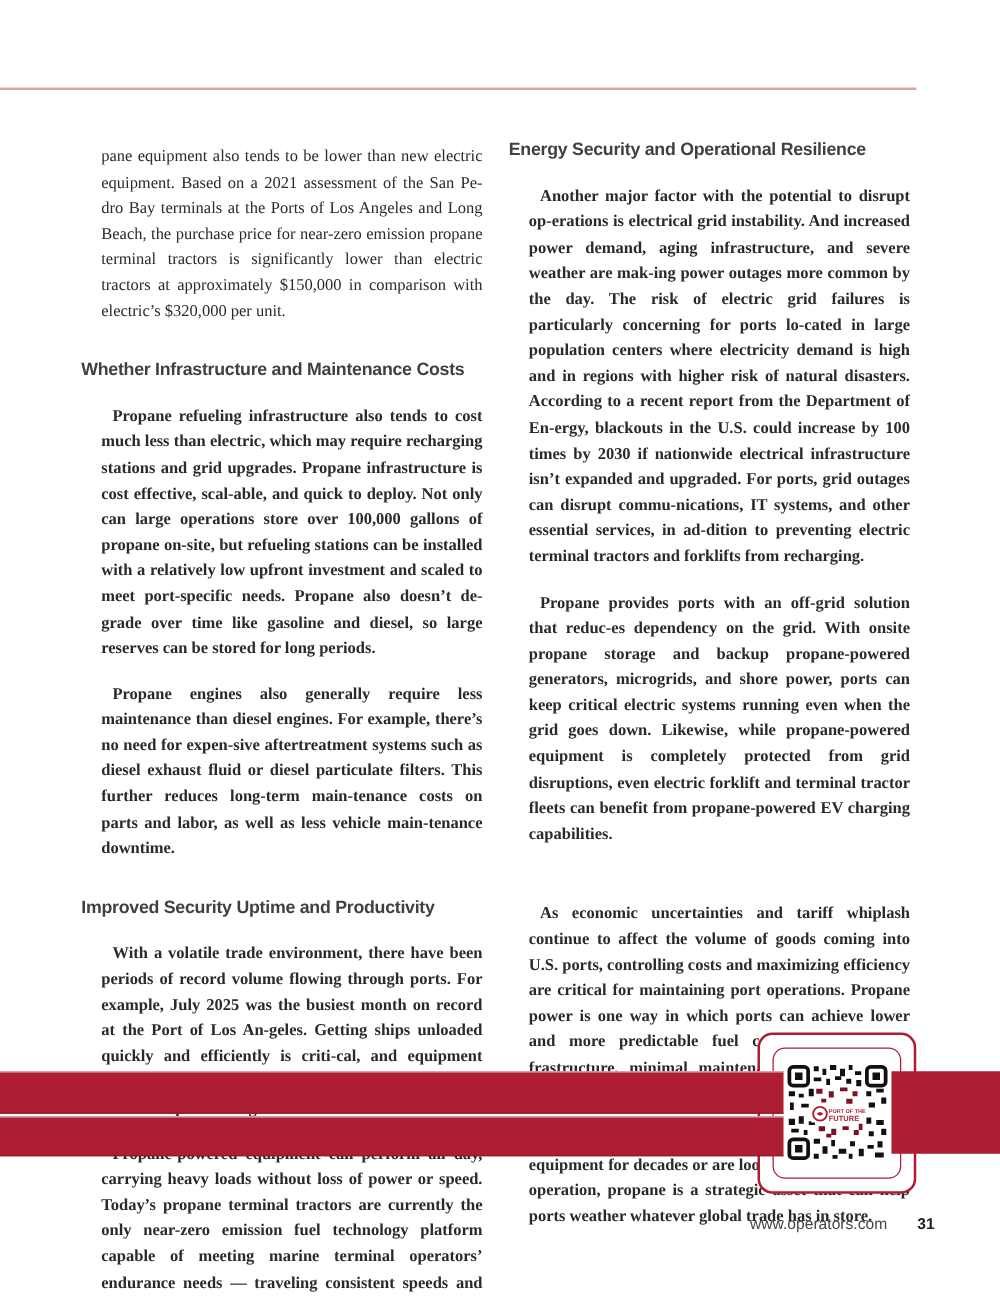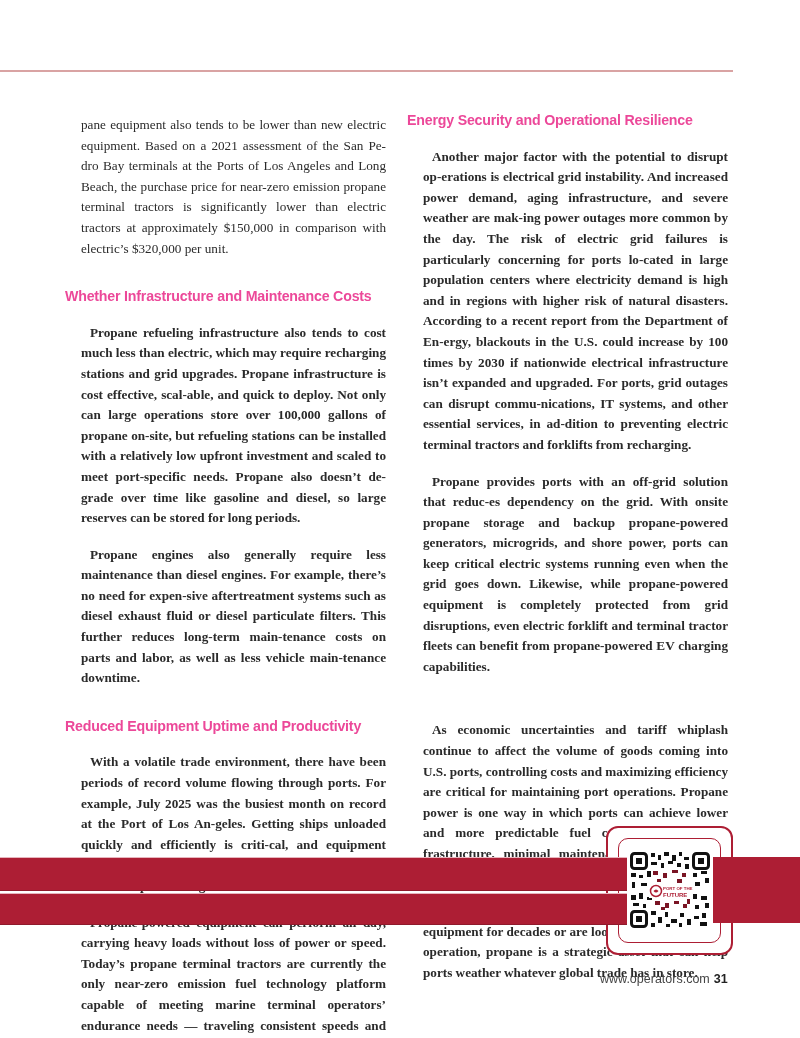--- a/index.html
+++ b/index.html
@@ -3,46 +3,46 @@
 <meta charset="utf-8">
 <style>
   html, body { margin:0; padding:0; background:#ffffff; }
   body { width:800px; height:1038px; position:relative; overflow:hidden; }
   .top-rule { position:absolute; left:0; top:70px; width:733px; height:2px; background:#d9a3a3; }
   .col { position:absolute; top:99px; width:337px; font-family:"Liberation Serif", serif; font-size:13.2px; line-height:20.6px; color:#2a2a2a; text-align:justify; }
   .col-left { left:65px; }
   .col-right { left:407px; }
   .col p { margin:16px; text-indent:0; hyphens:manual; }
   .col p.ind { text-indent:9px;font-weight:bold; }
-  .col h2 { margin:0; font-family:"Liberation Sans", sans-serif; font-weight:bold; font-size:14.2px; line-height:20.6px; color:#ec4899; letter-spacing:-0.2px; }
+  .col h2 { margin:0; font-family:"Liberation Sans", sans-serif; font-weight:bold; font-size:14.2px; line-height:20.6px; color:#404040; letter-spacing:-0.2px; }
   .col .gap { height:11px; }
   .bar { position:absolute; background:#ad1e34; }
   .bar-l1 { left:0; top:857px; width:627px; height:32px; border-top:1px solid #e7b5bd; border-bottom:1px solid #8f1a2c; }
   .bar-l2 { left:0; top:893px; width:627px; height:30px; border-top:1px solid #e7b5bd; border-bottom:1px solid #8f1a2c; }
   .bar-r { left:713px; top:857px; width:87px; height:66px; }
   .frame-outer { position:absolute; left:606px; top:826px; width:123px; height:125px; border:2px solid #ad1e34; border-radius:12px; background:#fff; }
   .frame-inner { position:absolute; left:618px; top:838px; width:101px; height:103px; border:1.5px solid #ad1e34; border-radius:10px; background:#fff; }
   .qr { position:absolute; left:627px; top:849px; width:86px; height:82px; background:#fff; }
   .qr svg { width:100%; height:100%; display:block; }
   .footer { position:absolute; top:972px; left:600px; font-family:"Liberation Sans", sans-serif; font-size:12.5px; color:#444; }
-  .footer .page { font-weight:bold; color:#222; margin-left:4px; }
+  .footer .page { font-weight:bold; color:#222; margin-left:24px; }
 </style>
 </head>
 <body>
 
 <div class="top-rule"></div>
 
 <div class="col col-left">
   <p>pane equipment also tends to be lower than new electric equipment. Based on a 2021 assessment of the San Pe-dro Bay terminals at the Ports of Los Angeles and Long Beach, the purchase price for near-zero emission propane terminal tractors is significantly lower than electric tractors at approximately $150,000 in comparison with electric’s $320,000 per unit.</p>
   <div class="gap"></div>
   <h2>Whether Infrastructure and Maintenance Costs</h2>
   <p class="ind">Propane refueling infrastructure also tends to cost much less than electric, which may require recharging stations and grid upgrades. Propane infrastructure is cost effective, scal-able, and quick to deploy. Not only can large operations store over 100,000 gallons of propane on-site, but refueling stations can be installed with a relatively low upfront investment and scaled to meet port-specific needs. Propane also doesn’t de-grade over time like gasoline and diesel, so large reserves can be stored for long periods.</p>
   <p class="ind">Propane engines also generally require less maintenance than diesel engines. For example, there’s no need for expen-sive aftertreatment systems such as diesel exhaust fluid or diesel particulate filters. This further reduces long-term main-tenance costs on parts and labor, as well as less vehicle main-tenance downtime.</p>
   <div class="gap"></div>
-  <h2>Reduced Equipment Uptime and Productivity</h2>
+  <h2>Improved Security Uptime and Productivity</h2>
   <p class="ind">With a volatile trade environment, there have been periods of record volume flowing through ports. For example, July 2025 was the busiest month on record at the Port of Los An-geles. Getting ships unloaded quickly and efficiently is criti-cal, and equipment downtime is a hidden cost that can disrupt schedules and erode profit margins.</p>
   <p class="ind">Propane-powered equipment can perform all day, carrying heavy loads without loss of power or speed. Today’s propane terminal tractors are currently the only near-zero emission fuel technology platform capable of meeting marine terminal operators’ endurance needs — traveling consistent speeds and distances no matter the cargo weight.</p>
   <p class="ind">Meanwhile, a single propane cylinder can power a fork-lift for an entire eight-hour shift without losing power or speed. Cylinders can also be swapped out in a matter of minutes. On the contrary, most electric batteries cannot last</p>
 </div>
 
 <div class="col col-right">
   <div class="gap"></div>
   <h2>Energy Security and Operational Resilience</h2>
   <p class="ind">Another major factor with the potential to disrupt op-erations is electrical grid instability. And increased power demand, aging infrastructure, and severe weather are mak-ing power outages more common by the day. The risk of electric grid failures is particularly concerning for ports lo-cated in large population centers where electricity demand is high and in regions with higher risk of natural disasters. According to a recent report from the Department of En-ergy, blackouts in the U.S. could increase by 100 times by 2030 if nationwide electrical infrastructure isn’t expanded and upgraded. For ports, grid outages can disrupt commu-nications, IT systems, and other essential services, in ad-dition to preventing electric terminal tractors and forklifts from recharging.</p>
   <p class="ind">Propane provides ports with an off-grid solution that reduc-es dependency on the grid. With onsite propane storage and backup propane-powered generators, microgrids, and shore power, ports can keep critical electric systems running even when the grid goes down. Likewise, while propane-powered equipment is completely protected from grid disruptions, even electric forklift and terminal tractor fleets can benefit from propane-powered EV charging capabilities.</p>

